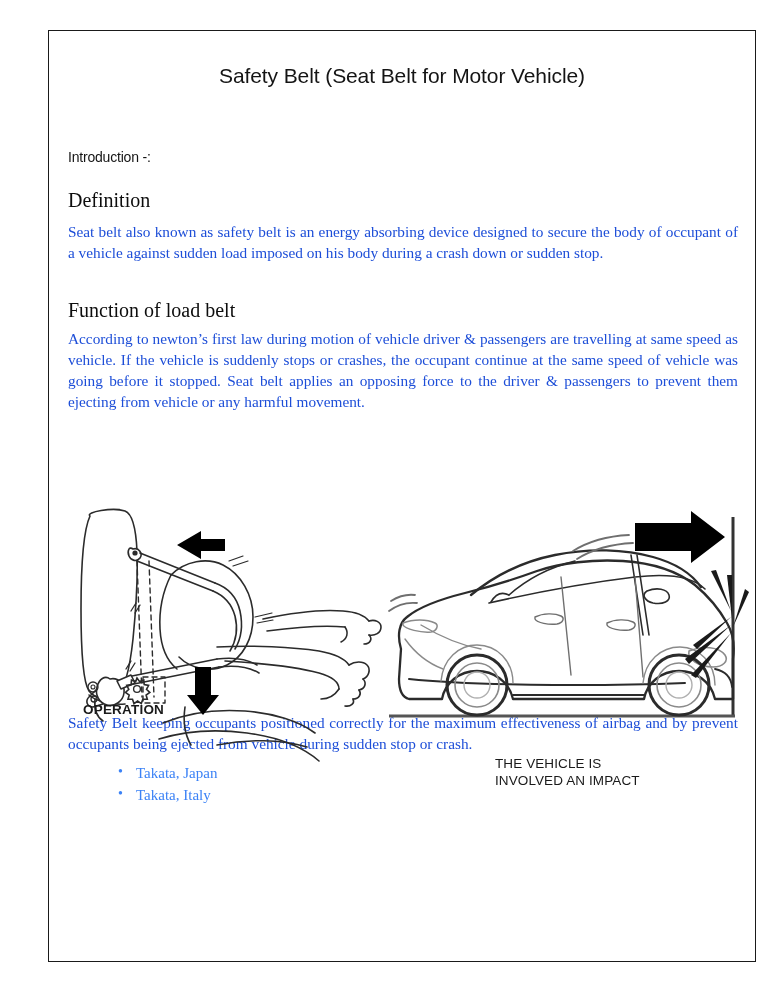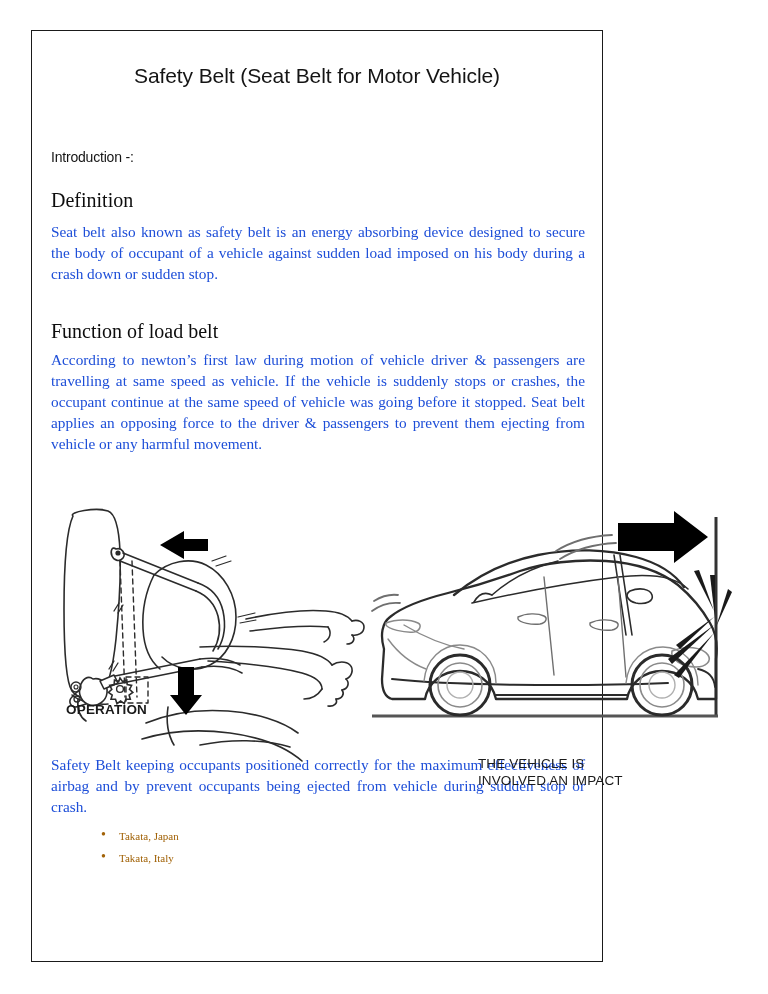--- a/index.html
+++ b/index.html
@@ -11,23 +11,23 @@
     width: 768px;
     height: 994px;
     position: relative;
     overflow: hidden;
     font-family: "Liberation Serif", serif;
     color: #000000;
   }
 
   .page {
     position: absolute;
-    left: 31px;
+    left: 48px;
     top: 30px;
-    width: 572px;
+    width: 708px;
     height: 932px;
     border: 1.5px solid #1a1a1a;
     background: #ffffff;
     box-sizing: border-box;
   }
 
   .page-inner {
     position: absolute;
     left: 0;
     top: 0;
@@ -88,23 +88,23 @@
   .body-para.closing { padding-top: 0px; }
 
   .mfr-list {
     margin: 0;
     padding-top: 8px;
     padding-left: 58px;
     list-style: none;
   }
   .mfr-list li {
     font-family: "Liberation Serif", serif;
-    font-size: 11px;
+    font-size: 15px;
     line-height: 22px;
-    color: #a16207;
+    color: #3b82f6;
     position: relative;
     padding-left: 18px;
   }
   .mfr-list li::before {
     content: "\2022";
     position: absolute;
     left: 0;
     top: -1px;
     font-size: 14px;
   }

